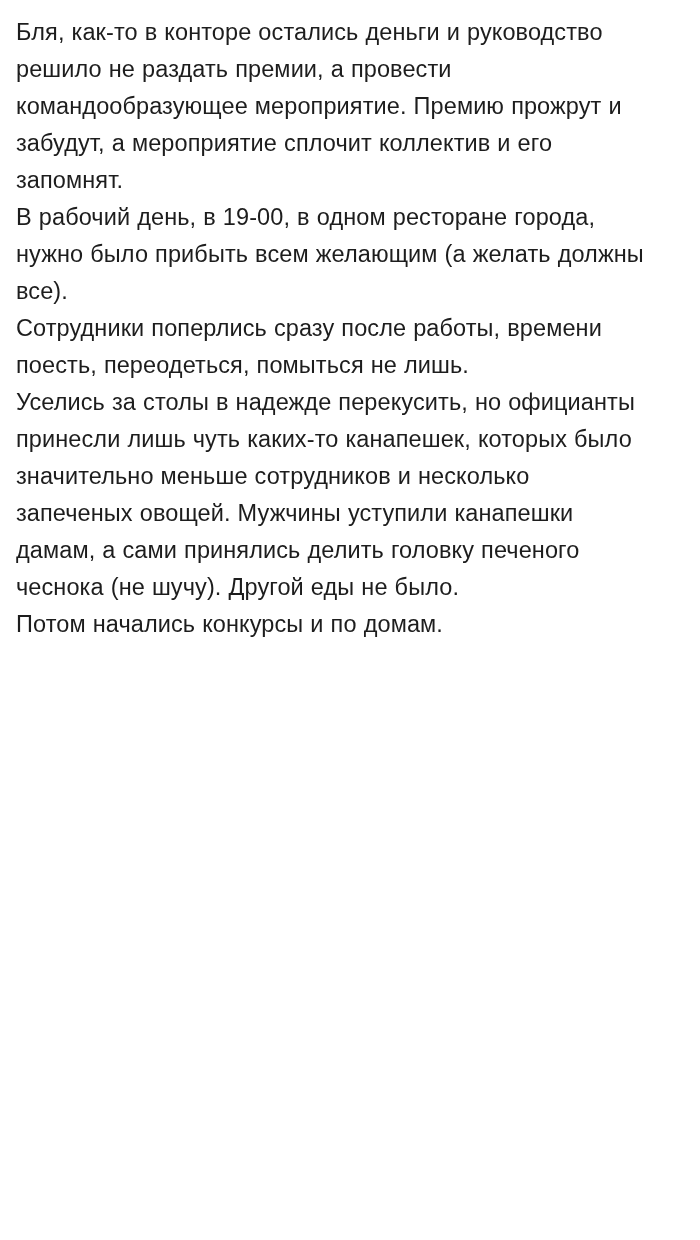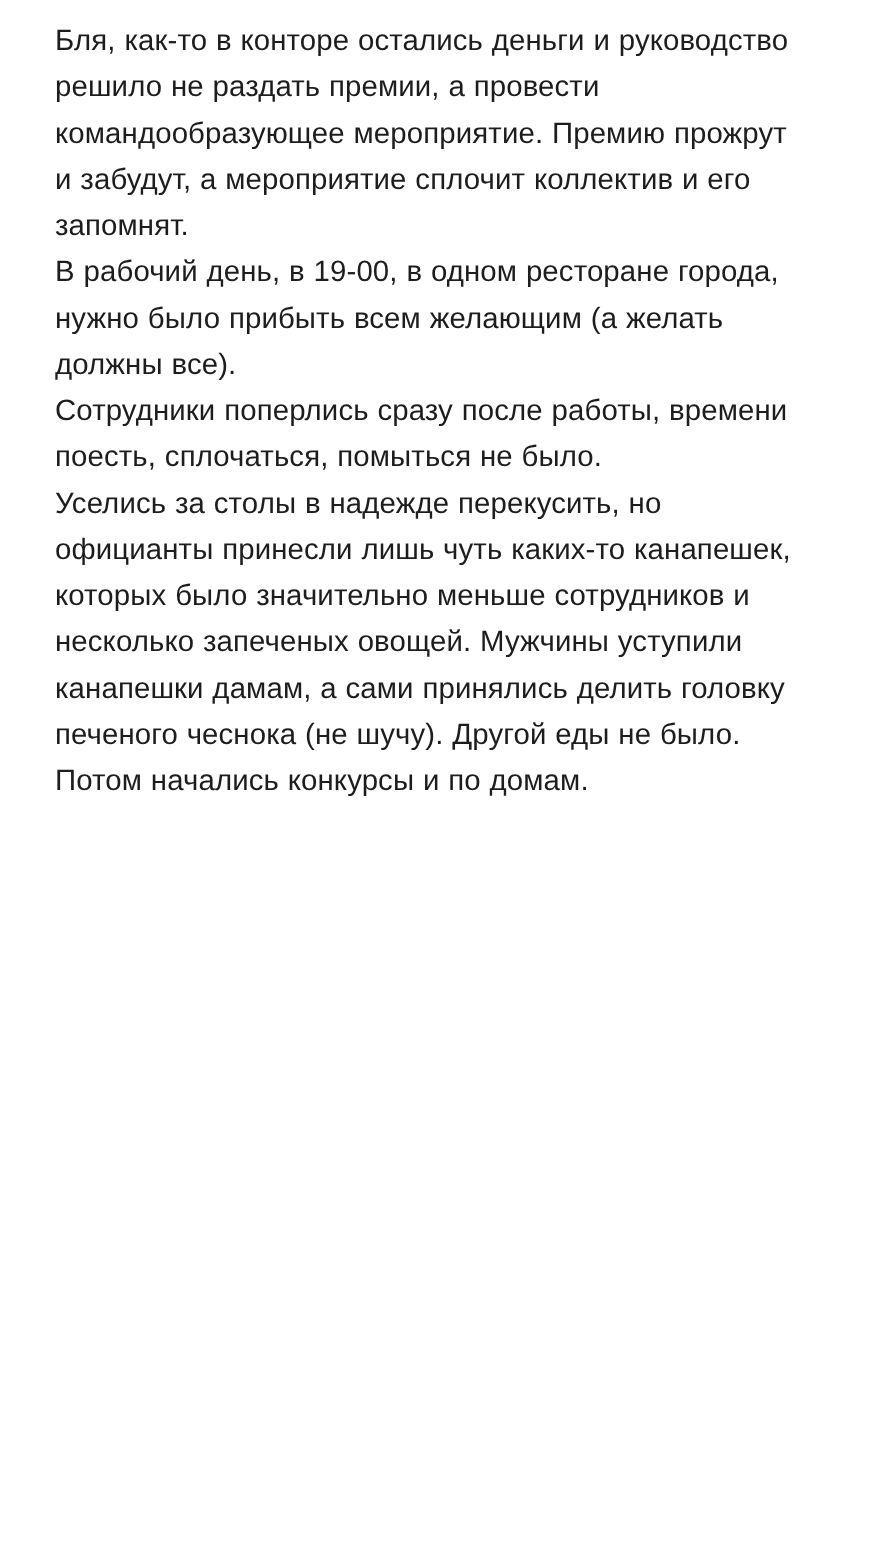--- a/index.html
+++ b/index.html
@@ -8,37 +8,37 @@
     background: #ffffff;
   }
   body {
     width: 700px;
     height: 1240px;
     font-family: "Liberation Sans", sans-serif;
     color: #1b1b1b;
     overflow: hidden;
   }
   .post {
-    padding: 14px 28px 10px 44px;
+    padding: 14px 28px 10px 16px;
     box-sizing: border-box;
     width: 673px;
   }
   .para {
     font-size: 23.5px;
     line-height: 37px;
     letter-spacing: 0.1px;
     margin: 0;
     color: #1d1d1d;
     font-weight: 400;
     text-align: left;
     word-spacing: 0.4px;
   }
 </style>
 </head>
 <body>
 
 <div class="post">
   <p class="para">Бля, как-то в конторе остались деньги и руководство решило не раздать премии, а провести командообразующее мероприятие. Премию прожрут и забудут, а мероприятие сплочит коллектив и его запомнят.</p>
   <p class="para">В рабочий день, в 19-00, в одном ресторане города, нужно было прибыть всем желающим (а желать должны все).</p>
-  <p class="para">Сотрудники поперлись сразу после работы, времени поесть, сплочаться, помыться не было.</p>
+  <p class="para">Сотрудники поперлись сразу после работы, времени поесть, переодеться, помыться не лишь.</p>
   <p class="para">Уселись за столы в надежде перекусить, но официанты принесли лишь чуть каких-то канапешек, которых было значительно меньше сотрудников и несколько запеченых овощей. Мужчины уступили канапешки дамам, а сами принялись делить головку печеного чеснока (не шучу). Другой еды не было.</p>
   <p class="para">Потом начались конкурсы и по домам.</p>
 </div>
 
 </body></html>

